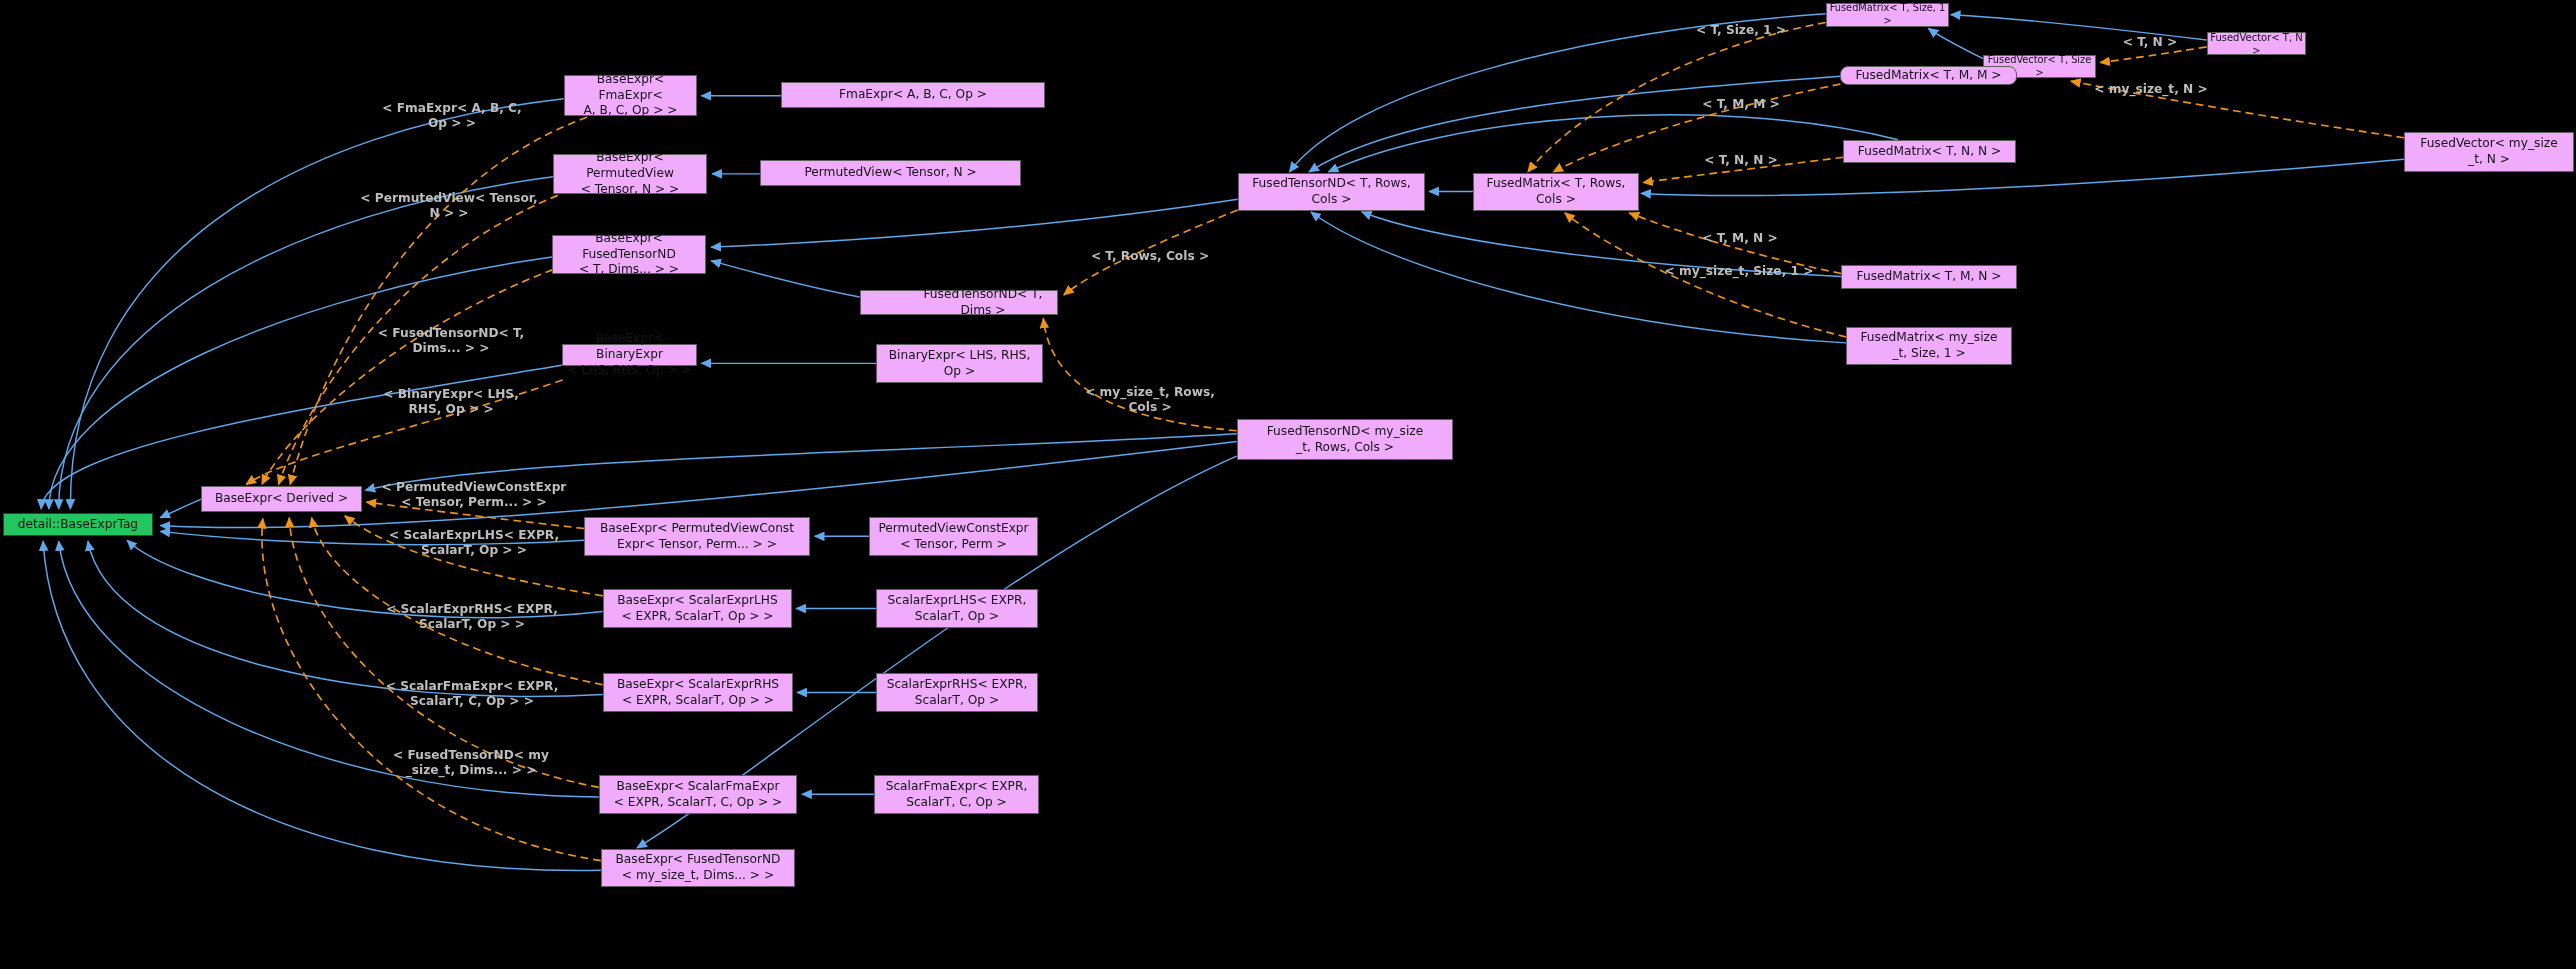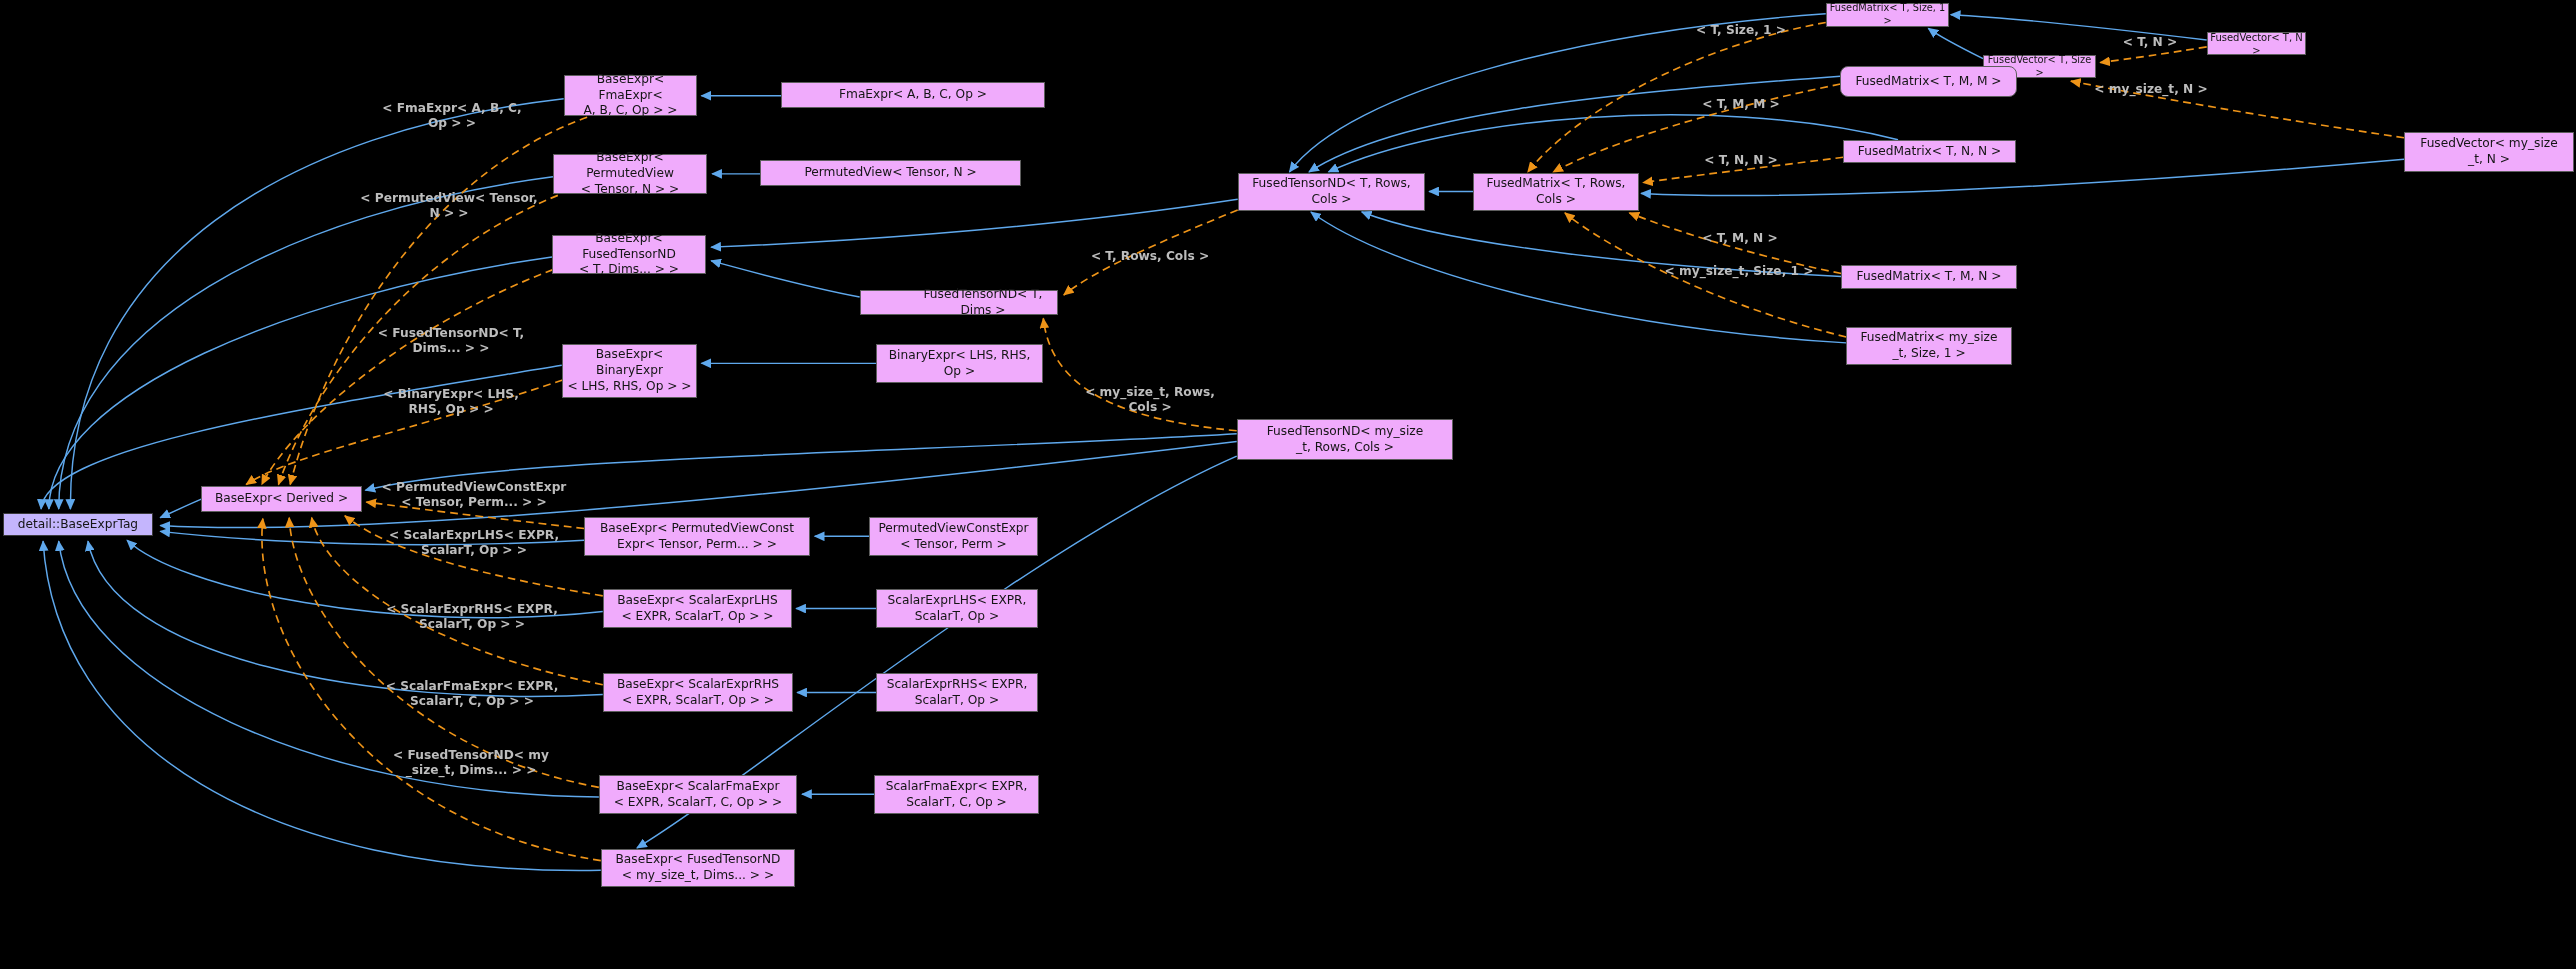--- a/index.html
+++ b/index.html
@@ -19,21 +19,21 @@
     border:1.2px solid #5e5e5e;
     color:#151515;
     display:flex;align-items:center;justify-content:center;
     text-align:center;
     white-space:pre-line;
     font-size:12.2px;
     line-height:1.3;
     box-sizing:border-box;
     cursor:pointer;
   }
-  .node.highlight{background:#c4b5fd;border-color:#3a3a3a;}
+  .node.highlight{background:#22c55e;border-color:#3a3a3a;}
   .edge-label{
     position:absolute;
     transform:translateX(-50%);
     color:#bdbdbd;
     font-weight:bold;
     font-size:12.2px;
     line-height:1.22;
     text-align:center;
     white-space:pre-line;
     pointer-events:none;
@@ -107,34 +107,34 @@
       <div class="node" style="left: 201px; top: 486px; width: 161px; height: 26px;">BaseExpr&lt; Derived &gt;</div>
       <div class="node" style="left: 564px; top: 75px; width: 133px; height: 41px;">BaseExpr&lt; FmaExpr&lt;
 A, B, C, Op &gt; &gt;</div>
       <div class="node" style="left: 781px; top: 82px; width: 264px; height: 26px;">FmaExpr&lt; A, B, C, Op &gt;</div>
       <div class="node" style="left: 553px; top: 154px; width: 154px; height: 40px;">BaseExpr&lt; PermutedView
 &lt; Tensor, N &gt; &gt;</div>
       <div class="node" style="left: 760px; top: 160px; width: 261px; height: 26px;">PermutedView&lt; Tensor, N &gt;</div>
       <div class="node" style="left: 552px; top: 235px; width: 154px; height: 39px;">BaseExpr&lt; FusedTensorND
 &lt; T, Dims... &gt; &gt;</div>
       <div class="node" style="left: 860px; top: 290px; width: 198px; height: 25.4px; padding-left: 48px;">FusedTensorND&lt; T, Dims &gt;</div>
-      <div class="node" style="left: 562px; top: 344px; width: 135px; height: 54px;">BaseExpr&lt; BinaryExpr
+      <div class="node" style="left: 562px; top: 344px; width: 135px; height: 22px;">BaseExpr&lt; BinaryExpr
 &lt; LHS, RHS, Op &gt; &gt;</div>
       <div class="node" style="left: 876px; top: 344px; width: 167px; height: 39px;">BinaryExpr&lt; LHS, RHS,
 Op &gt;</div>
       <div class="node" style="left: 1238px; top: 173px; width: 187px; height: 38px;">FusedTensorND&lt; T, Rows,
 Cols &gt;</div>
       <div class="node" style="left: 1473px; top: 173px; width: 166px; height: 38px;">FusedMatrix&lt; T, Rows,
 Cols &gt;</div>
       <div class="node" style="left: 1826px; top: 2.9px; width: 123px; height: 24.4px; font-size: 9.8px;">FusedMatrix&lt; T, Size, 1 &gt;</div>
       <div class="node" style="left: 1983px; top: 55px; width: 113px; height: 23.4px; font-size: 9.8px;">FusedVector&lt; T, Size &gt;</div>
       <div class="node" style="left: 2207px; top: 32px; width: 99px; height: 23.4px; font-size: 10px;">FusedVector&lt; T, N &gt;</div>
       <div class="node" style="left: 2404px; top: 132px; width: 170px; height: 40px;">FusedVector&lt; my_size
 _t, N &gt;</div>
-      <div class="node" style="left: 1840px; top: 66px; width: 177px; height: 31px; border-radius: 8px;">FusedMatrix&lt; T, M, M &gt;</div>
+      <div class="node" style="left: 1840px; top: 66px; width: 177px; height: 19px; border-radius: 8px;">FusedMatrix&lt; T, M, M &gt;</div>
       <div class="node" style="left: 1843px; top: 140px; width: 173px; height: 23.4px;">FusedMatrix&lt; T, N, N &gt;</div>
       <div class="node" style="left: 1841px; top: 265px; width: 176px; height: 24.4px;">FusedMatrix&lt; T, M, N &gt;</div>
       <div class="node" style="left: 1846px; top: 327px; width: 166px; height: 38px;">FusedMatrix&lt; my_size
 _t, Size, 1 &gt;</div>
       <div class="node" style="left: 1237px; top: 419px; width: 216px; height: 41px;">FusedTensorND&lt; my_size
 _t, Rows, Cols &gt;</div>
       <div class="node" style="left: 584px; top: 517px; width: 226px; height: 39px;">BaseExpr&lt; PermutedViewConst
 Expr&lt; Tensor, Perm... &gt; &gt;</div>
       <div class="node" style="left: 869px; top: 517px; width: 169px; height: 39px;">PermutedViewConstExpr
 &lt; Tensor, Perm &gt;</div>

